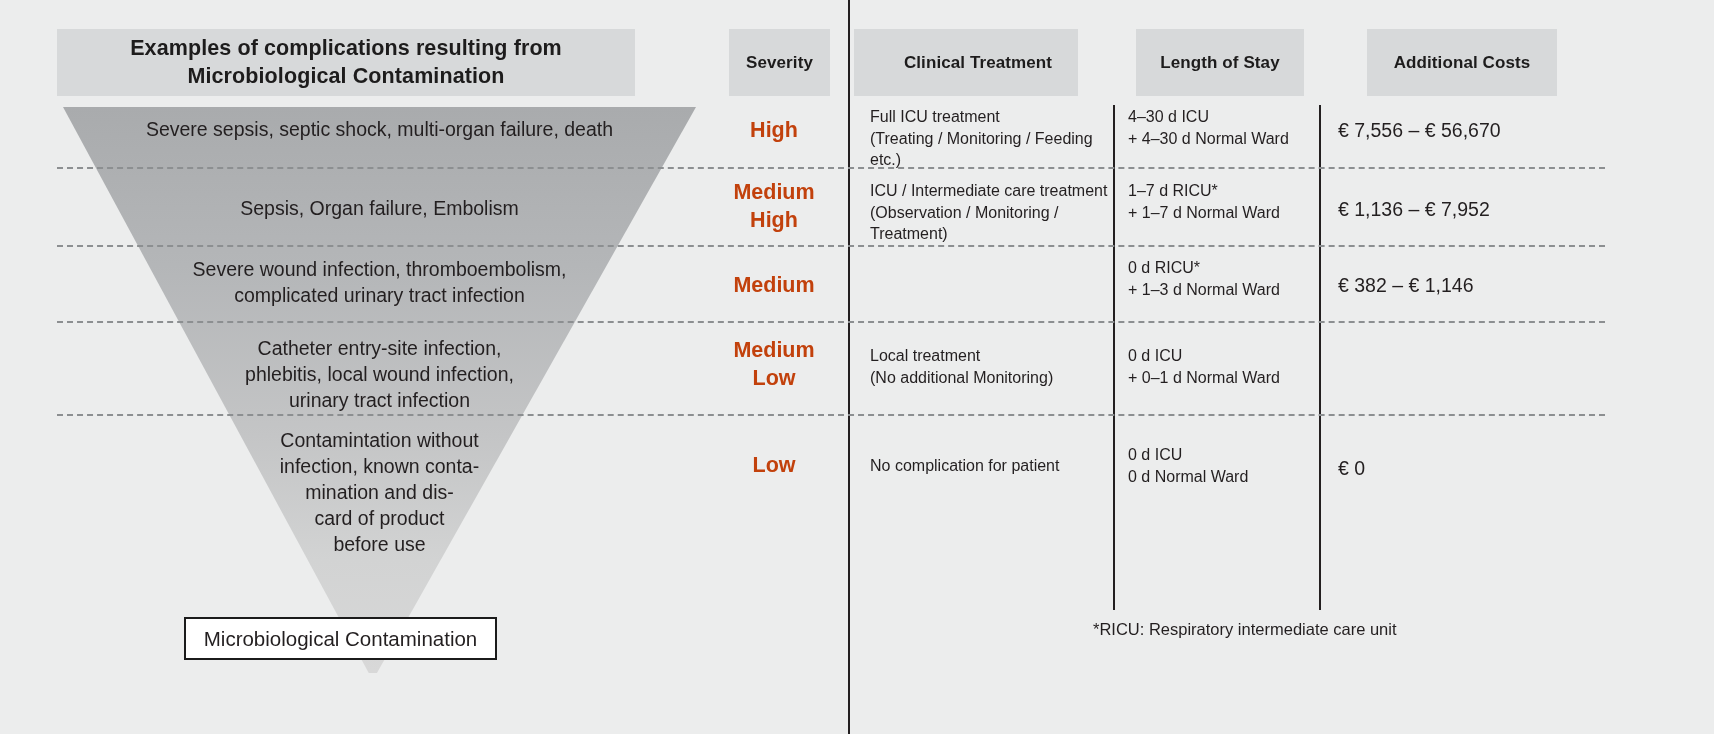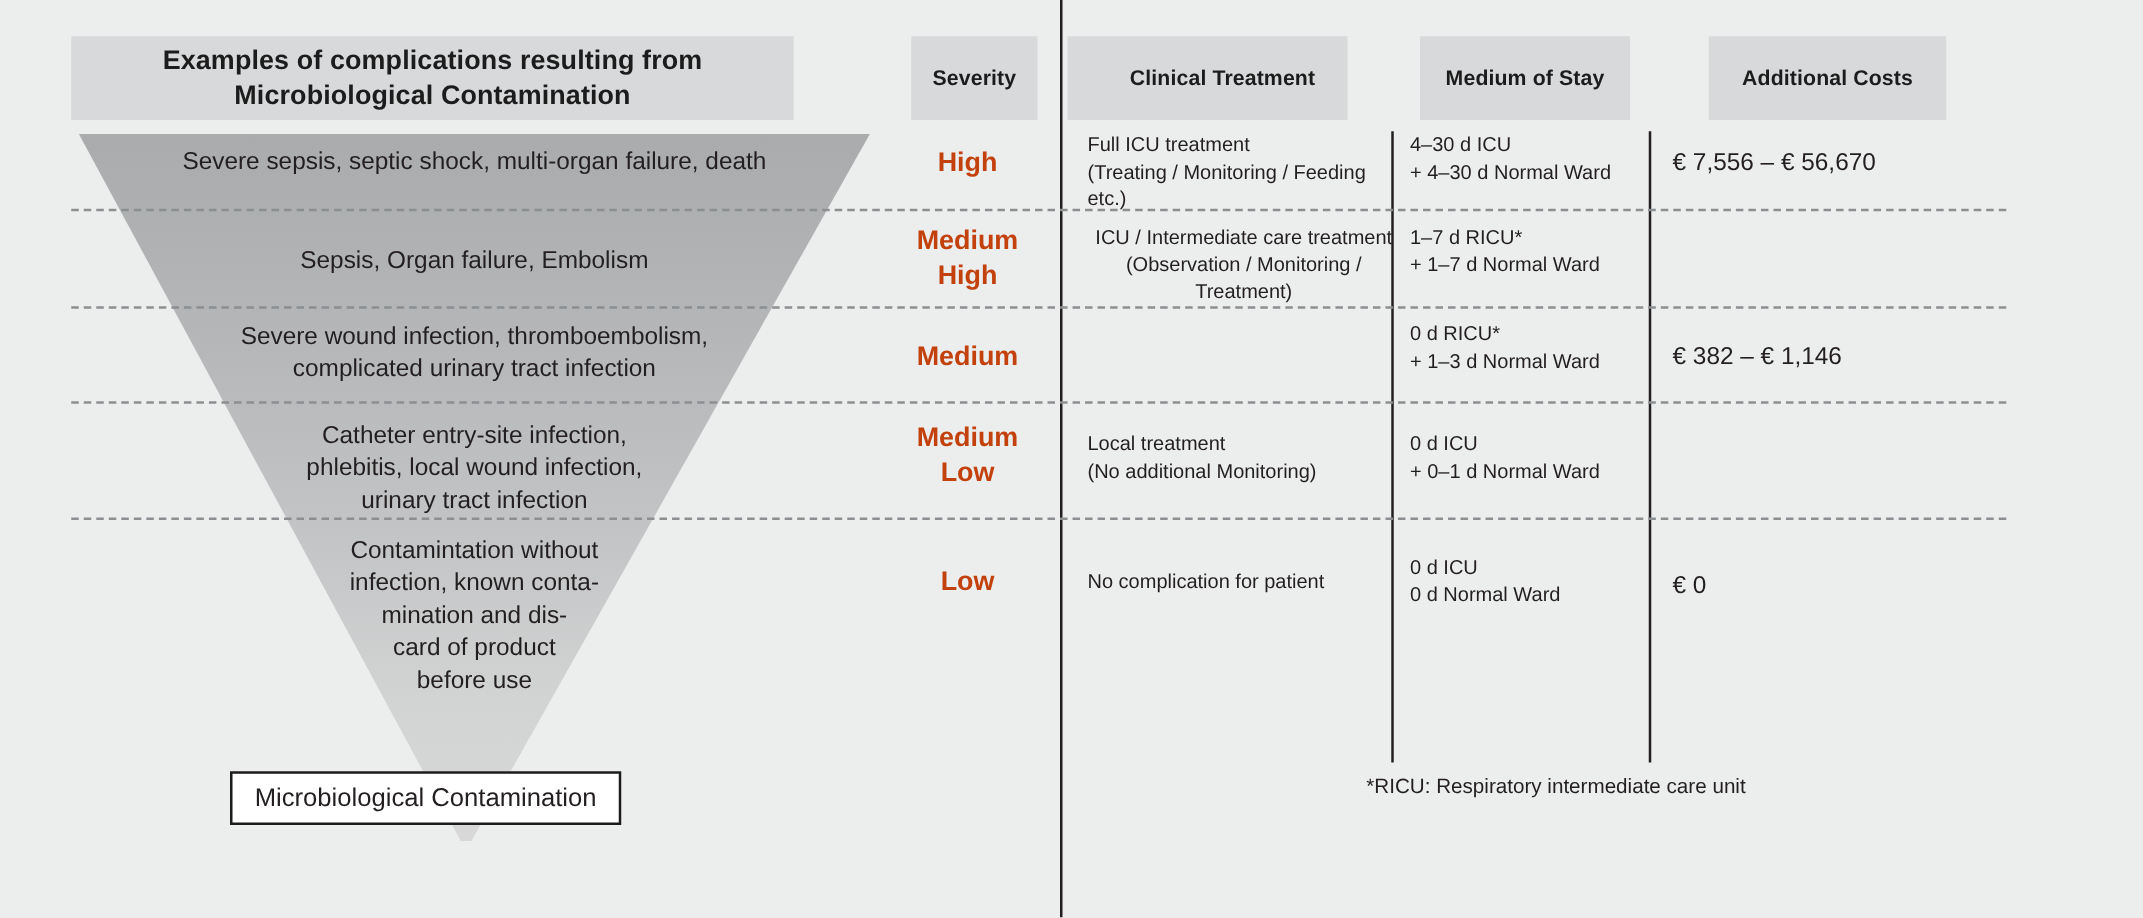--- a/index.html
+++ b/index.html
@@ -80,42 +80,43 @@
 </head>
 <body>
 
 <div id="stage">
 
   <div id="funnel"></div>
 
   <div class="hdr" id="hdr-complications">Examples of complications resulting from<br>Microbiological Contamination</div>
   <div class="hdr" id="hdr-severity">Severity</div>
   <div class="hdr" id="hdr-treatment">Clinical Treatment</div>
-  <div class="hdr" id="hdr-los">Medium of Stay</div>
+  <div class="hdr" id="hdr-los">Length of Stay</div>
   <div class="hdr" id="hdr-costs">Additional Costs</div>
 
   <div class="vrule" id="vrule-main"></div>
   <div class="vrule" id="vrule-a"></div>
   <div class="vrule" id="vrule-b"></div>
 
   <div class="dash" style="top:167px"></div>
   <div class="dash" style="top:245px"></div>
   <div class="dash" style="top:321px"></div>
   <div class="dash" style="top:414px"></div>
 
   <div class="cell complication" style="left:63px;top:117px;width:633px;">Severe sepsis, septic shock, multi-organ failure, death</div>
   <div class="cell severity" style="left:700px;top:117px;width:148px;">High</div>
   <div class="cell treatment" style="left:870px;top:106px;width:240px;">Full ICU treatment<br>(Treating / Monitoring / Feeding etc.)</div>
   <div class="cell los" style="left:1128px;top:106px;width:195px;">4–30 d ICU<br>+ 4–30 d Normal Ward</div>
   <div class="cell cost" style="left:1338px;top:117px;width:330px;">€ 7,556 – € 56,670</div>
 
   <div class="cell complication" style="left:63px;top:196px;width:633px;">Sepsis, Organ failure, Embolism</div>
   <div class="cell severity" style="left:700px;top:179px;width:148px;">Medium<br>High</div>
-  <div class="cell treatment" style="left:870px;top:180px;width:250px;text-align:center;">ICU / Intermediate care treatment<br>(Observation / Monitoring / Treatment)</div>
+  <div class="cell treatment" style="left:870px;top:180px;width:250px;">ICU / Intermediate care treatment<br>(Observation / Monitoring / Treatment)</div>
   <div class="cell los" style="left:1128px;top:180px;width:195px;">1–7 d RICU*<br>+ 1–7 d Normal Ward</div>
+  <div class="cell cost" style="left:1338px;top:196px;width:330px;">€ 1,136 – € 7,952</div>
 
   <div class="cell complication" style="left:63px;top:257px;width:633px;">Severe wound infection, thromboembolism,<br>complicated urinary tract infection</div>
   <div class="cell severity" style="left:700px;top:272px;width:148px;">Medium</div>
   <div class="cell los" style="left:1128px;top:257px;width:195px;">0 d RICU*<br>+ 1–3 d Normal Ward</div>
   <div class="cell cost" style="left:1338px;top:272px;width:330px;">€ 382 – € 1,146</div>
 
   <div class="cell complication" style="left:63px;top:336px;width:633px;">Catheter entry-site infection,<br>phlebitis, local wound infection,<br>urinary tract infection</div>
   <div class="cell severity" style="left:700px;top:337px;width:148px;">Medium<br>Low</div>
   <div class="cell treatment" style="left:870px;top:345px;width:250px;">Local treatment<br>(No additional Monitoring)</div>
   <div class="cell los" style="left:1128px;top:345px;width:195px;">0 d ICU<br>+ 0–1 d Normal Ward</div>

